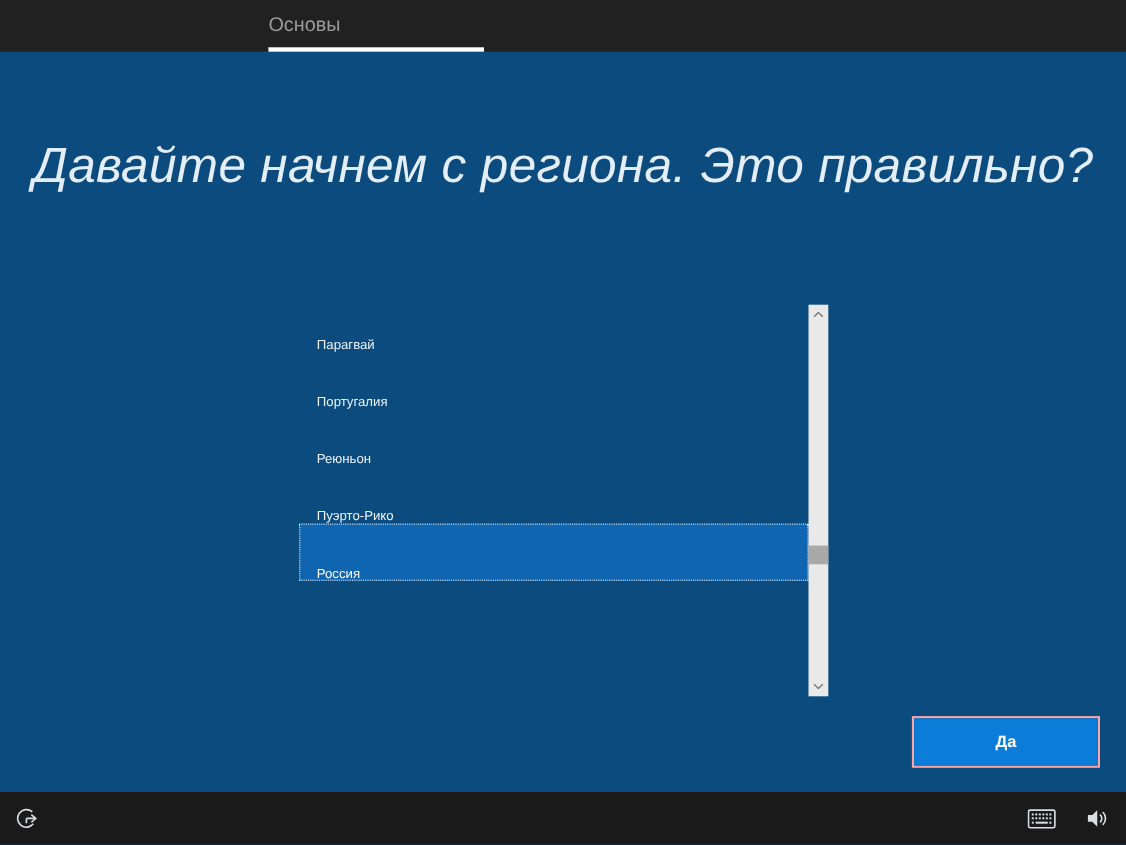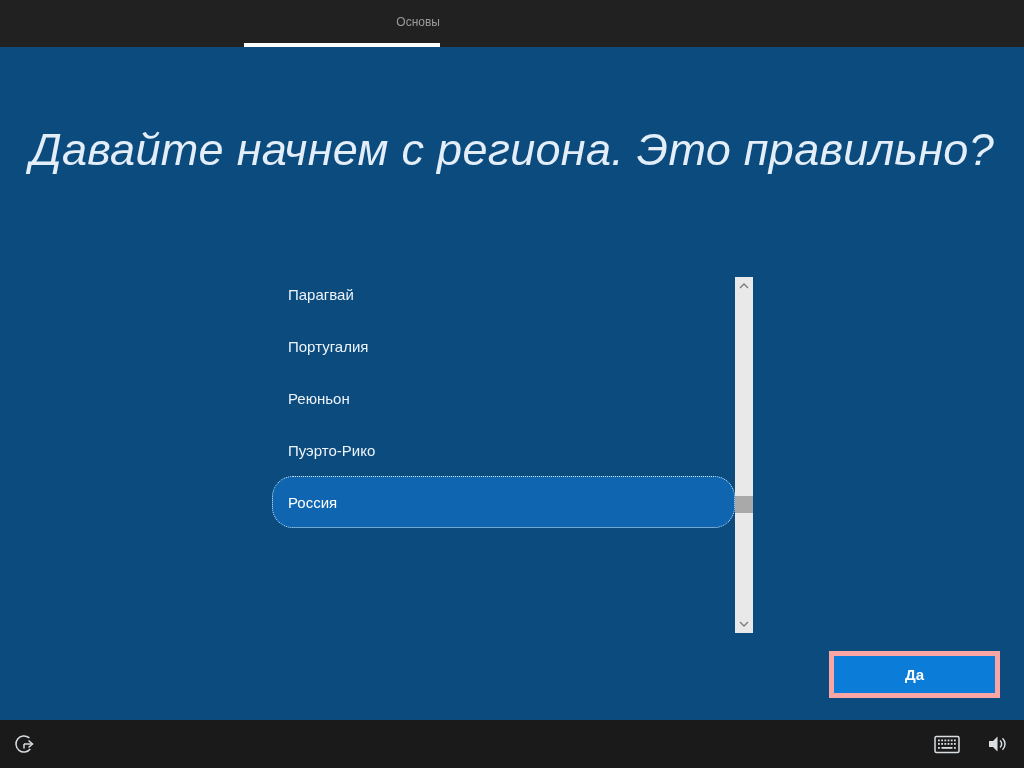--- a/index.html
+++ b/index.html
@@ -13,22 +13,22 @@
   }
   
   .topbar {
     position: absolute; left: 0; top: 0;
     width: 1024px; height: 47px;
     background: #212121;
   }
   .topbar .tab {
     position: absolute; left: 244px; top: 0;
     width: 196px; height: 43px;
-    line-height: 45px; text-align: right;
-    color: #9b9b9b; font-size: 12px;
+    line-height: 45px; text-align: left;
+    color: #9b9b9b; font-size: 18px;
   }
   .topbar .tab-underline {
     position: absolute; left: 244px; bottom: 0;
     width: 196px; height: 4px;
     background: #ffffff;
   }
   
   .heading {
     position: absolute; left: 0; right: 0; top: 124px;
     text-align: center;
@@ -38,33 +38,32 @@
     letter-spacing: 0.3px;
     font-style: italic;
   }
   
   .region-list {
     position: absolute; left: 272px; top: 268px;
     width: 463px;
   }
   .row {
     height: 52px;
-    display: flex; align-items: center;
+    display: flex; align-items: flex-end;
     padding: 0 16px;
     box-sizing: border-box;
     color: #edf3f9;
-    font-size: 15px;
+    font-size: 12px;
     cursor: default;
   }
   .row.selected {
     background: #0f65af;
     outline: 1px dotted #d9e8f6;
     outline-offset: -1px;
     color: #ffffff;
-    border-radius: 21px;
   }
   
   .scrollbar {
     position: absolute; left: 735px; top: 277px;
     width: 18px; height: 356px;
     background: #e9e9e9;
   }
   .scroll-arrow {
     position: absolute; left: 0;
     width: 18px; height: 14px;
@@ -74,21 +73,21 @@
   .scroll-arrow.down { bottom: 2px; }
   .scroll-thumb {
     position: absolute; left: 0; top: 219px;
     width: 18px; height: 17px;
     background: #a9a9a9;
   }
   
   .annotation-box {
     position: absolute; left: 829px; top: 651px;
     width: 171px; height: 47px;
-    border: 5px solid #fca5a5;
+    border: 2px solid #fca5a5;
     box-sizing: border-box;
   }
   .yes-button {
     position: absolute; inset: 0;
     background: #0b7dd8;
     border: none;
     color: #ffffff;
     font-size: 15px;
     font-weight: 600;
     font-family: "Liberation Sans", sans-serif;

